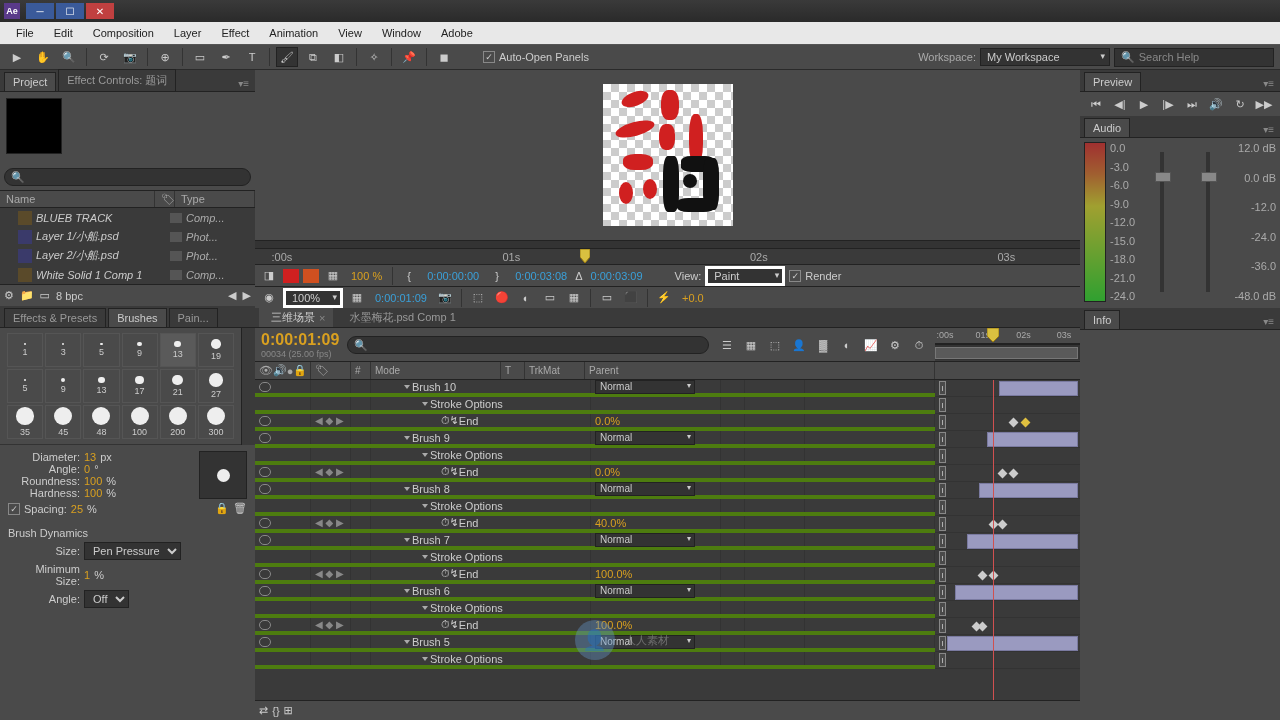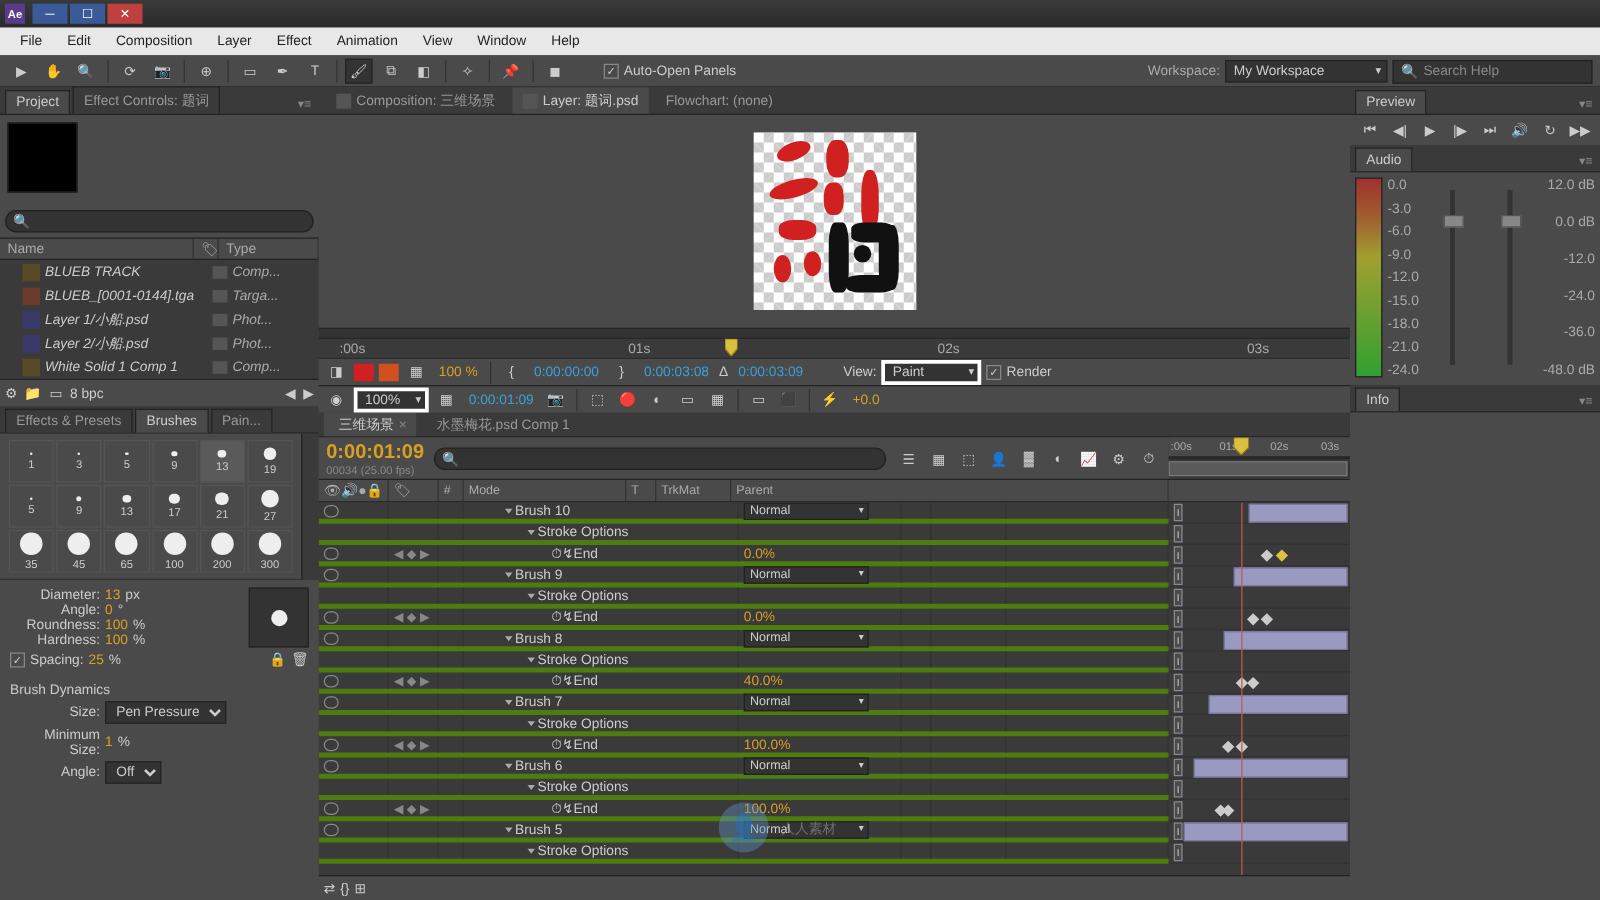--- a/index.html
+++ b/index.html
@@ -186,21 +186,21 @@
 
 <div class="menubar">
   <span class="menu-item">File</span>
   <span class="menu-item">Edit</span>
   <span class="menu-item">Composition</span>
   <span class="menu-item">Layer</span>
   <span class="menu-item">Effect</span>
   <span class="menu-item">Animation</span>
   <span class="menu-item">View</span>
   <span class="menu-item">Window</span>
-  <span class="menu-item">Help</span>
+  <span class="menu-item">Adobe</span>
 </div>
 
 <div class="toolbar">
   <div class="tool-btn">▶</div>
   <div class="tool-btn">✋</div>
   <div class="tool-btn">🔍</div>
   <div class="tool-sep"></div>
   <div class="tool-btn">⟳</div>
   <div class="tool-btn">📷</div>
   <div class="tool-sep"></div>
@@ -258,27 +258,20 @@
     <div class="proj-list" id="proj-list">
         <div class="proj-row">
           <span style="width:8px;"></span>
           <span class="icon ic-comp"></span>
           <span class="name">BLUEB TRACK</span>
           <span class="tag"></span>
           <span class="type">Comp...</span>
         </div>
         <div class="proj-row">
           <span style="width:8px;"></span>
-          <span class="icon ic-tga"></span>
-          <span class="name">BLUEB_[0001-0144].tga</span>
-          <span class="tag"></span>
-          <span class="type">Targa...</span>
-        </div>
-        <div class="proj-row">
-          <span style="width:8px;"></span>
           <span class="icon ic-psd"></span>
           <span class="name">Layer 1/小船.psd</span>
           <span class="tag"></span>
           <span class="type">Phot...</span>
         </div>
         <div class="proj-row">
           <span style="width:8px;"></span>
           <span class="icon ic-psd"></span>
           <span class="name">Layer 2/小船.psd</span>
           <span class="tag"></span>
@@ -361,21 +354,21 @@
             <div class="brush-cell">
               <div class="brush-dot" style="width:17.5px;height:17.5px;"></div>
               <div class="brush-sz-label">35</div>
             </div>
             <div class="brush-cell">
               <div class="brush-dot" style="width:18px;height:18px;"></div>
               <div class="brush-sz-label">45</div>
             </div>
             <div class="brush-cell">
               <div class="brush-dot" style="width:18px;height:18px;"></div>
-              <div class="brush-sz-label">65</div>
+              <div class="brush-sz-label">48</div>
             </div>
             <div class="brush-cell">
               <div class="brush-dot" style="width:18px;height:18px;"></div>
               <div class="brush-sz-label">100</div>
             </div>
             <div class="brush-cell">
               <div class="brush-dot" style="width:18px;height:18px;"></div>
               <div class="brush-sz-label">200</div>
             </div>
             <div class="brush-cell">
@@ -436,33 +429,20 @@
         <div class="row">
             <span class="lab">Angle:</span>
             <select><option>Off</option></select>
           </div>
       </div>
     </div>
   </div>
 
   <div class="mid-col">
 
-    <div class="comp-tabs">
-      <div class="comp-tab">
-          <span class="tiny-icon"></span>
-          <span>Composition: 三维场景</span>
-        </div>
-      <div class="comp-tab active">
-          <span class="tiny-icon"></span>
-          <span>Layer: 题词.psd</span>
-        </div>
-      <div class="comp-tab">
-          <span>Flowchart: (none)</span>
-        </div>
-    </div>
 
     <div class="viewer">
       <div class="canvas">
         <div class="stroke" style="left:18px;top:8px;width:28px;height:14px;background:#d02020;transform:rotate(-20deg);"></div>
         <div class="stroke" style="left:58px;top:6px;width:18px;height:30px;background:#d02020;border-radius:40%;"></div>
         <div class="stroke" style="left:12px;top:38px;width:40px;height:14px;background:#d02020;transform:rotate(-15deg);"></div>
         <div class="stroke" style="left:56px;top:40px;width:16px;height:26px;background:#d02020;border-radius:40%;"></div>
         <div class="stroke" style="left:86px;top:30px;width:14px;height:50px;background:#d02020;border-radius:40%;"></div>
         <div class="stroke" style="left:20px;top:70px;width:30px;height:16px;background:#d02020;border-radius:40%;"></div>
         <div class="stroke" style="left:16px;top:98px;width:14px;height:22px;background:#d02020;border-radius:50%;"></div>

